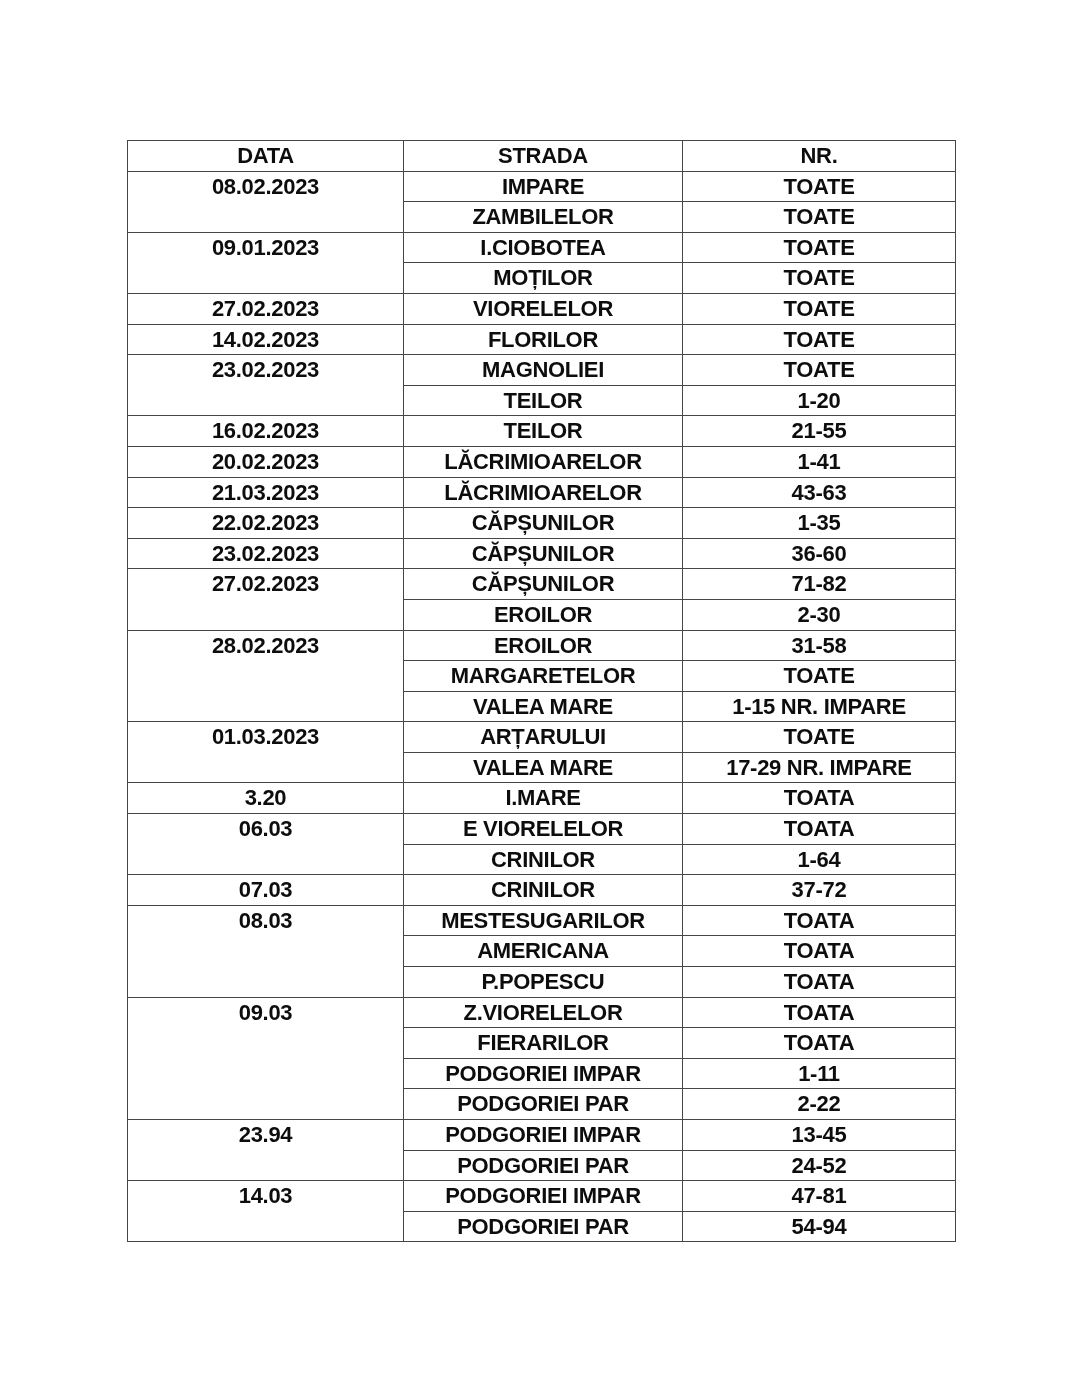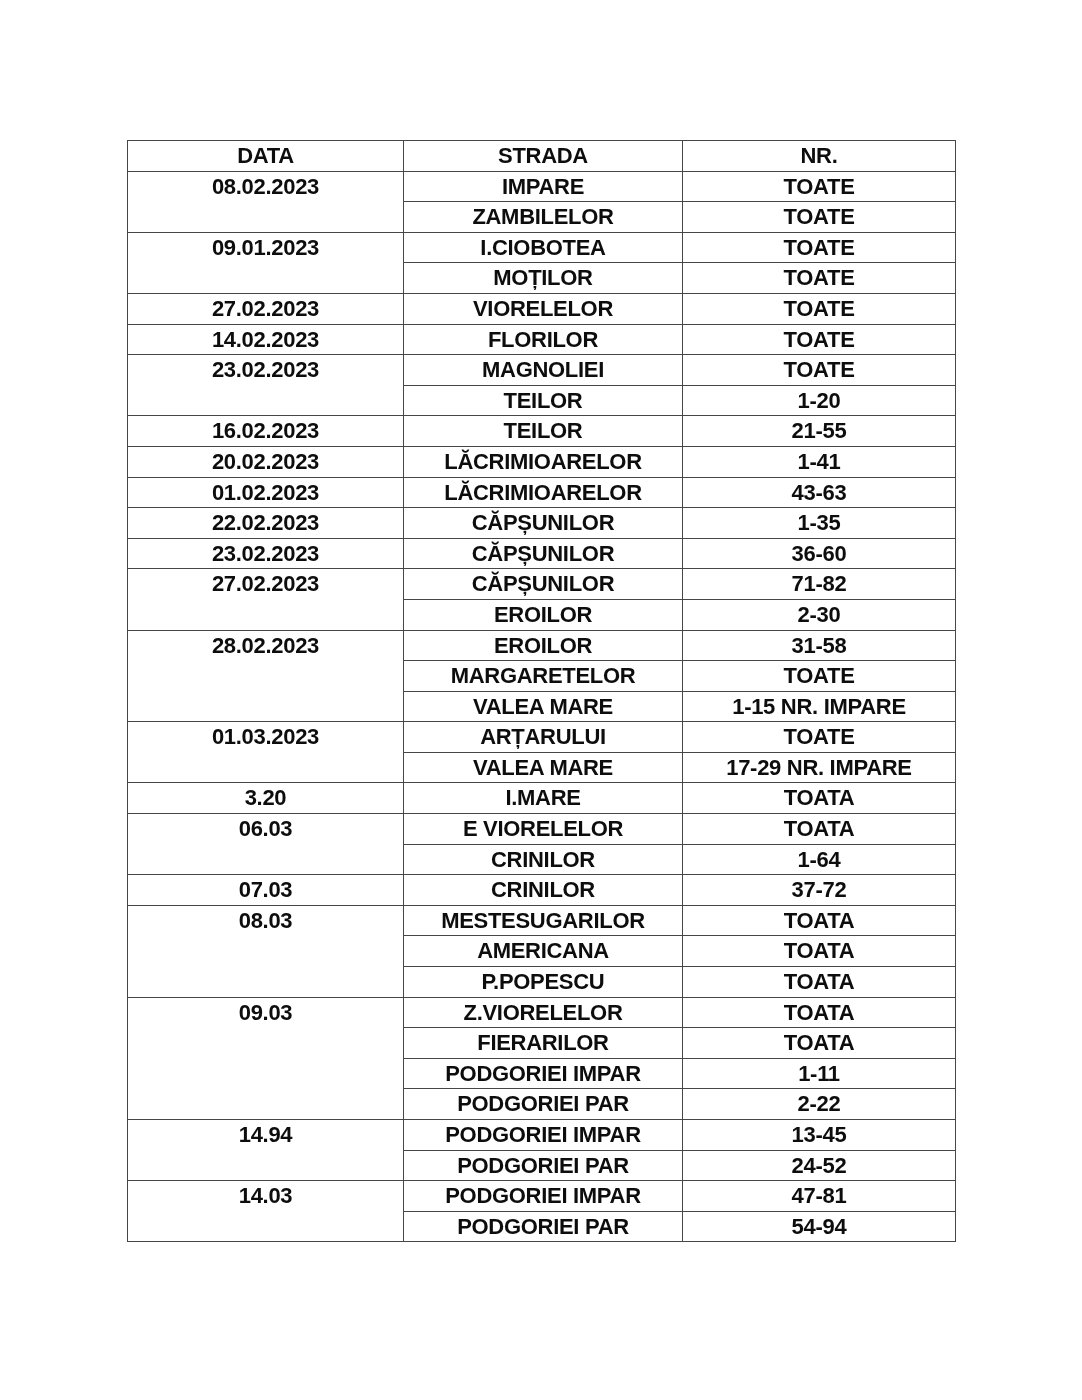--- a/index.html
+++ b/index.html
@@ -104,21 +104,21 @@
         <td class="date">16.02.2023</td>
         <td>TEILOR</td>
         <td>21-55</td>
       </tr>
       <tr>
         <td class="date">20.02.2023</td>
         <td>LĂCRIMIOARELOR</td>
         <td>1-41</td>
       </tr>
       <tr>
-        <td class="date">01.02.2023</td>
+        <td class="date">21.03.2023</td>
         <td>LĂCRIMIOARELOR</td>
         <td>43-63</td>
       </tr>
       <tr>
         <td class="date">22.02.2023</td>
         <td>CĂPȘUNILOR</td>
         <td>1-35</td>
       </tr>
       <tr>
         <td class="date">23.02.2023</td>
@@ -199,21 +199,21 @@
       </tr>
       <tr>
         <td>PODGORIEI IMPAR</td>
         <td>1-11</td>
       </tr>
       <tr>
         <td>PODGORIEI PAR</td>
         <td>2-22</td>
       </tr>
       <tr>
-        <td class="date" rowspan="2">14.94</td>
+        <td class="date" rowspan="2">23.94</td>
         <td>PODGORIEI IMPAR</td>
         <td>13-45</td>
       </tr>
       <tr>
         <td>PODGORIEI PAR</td>
         <td>24-52</td>
       </tr>
       <tr>
         <td class="date" rowspan="2">14.03</td>
         <td>PODGORIEI IMPAR</td>

